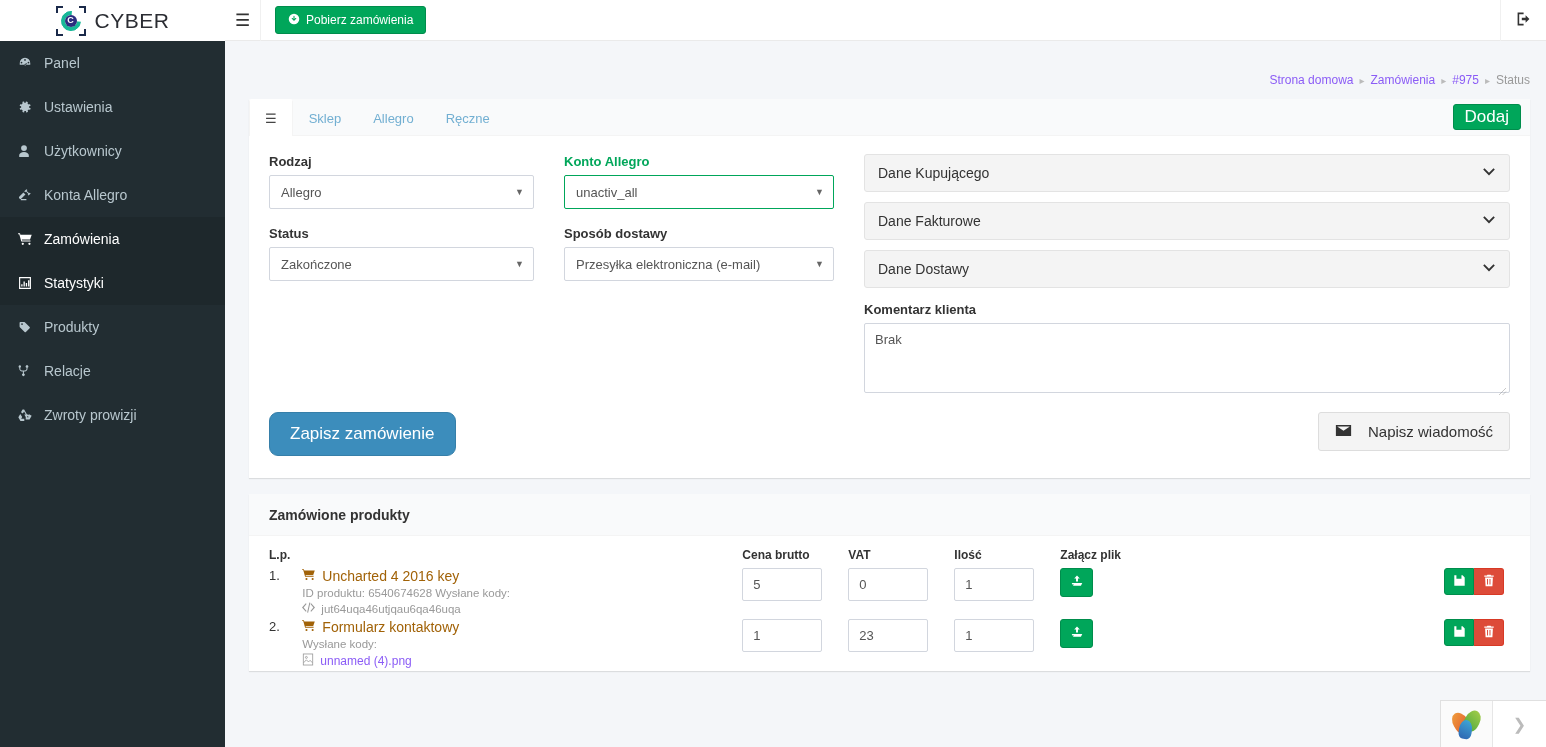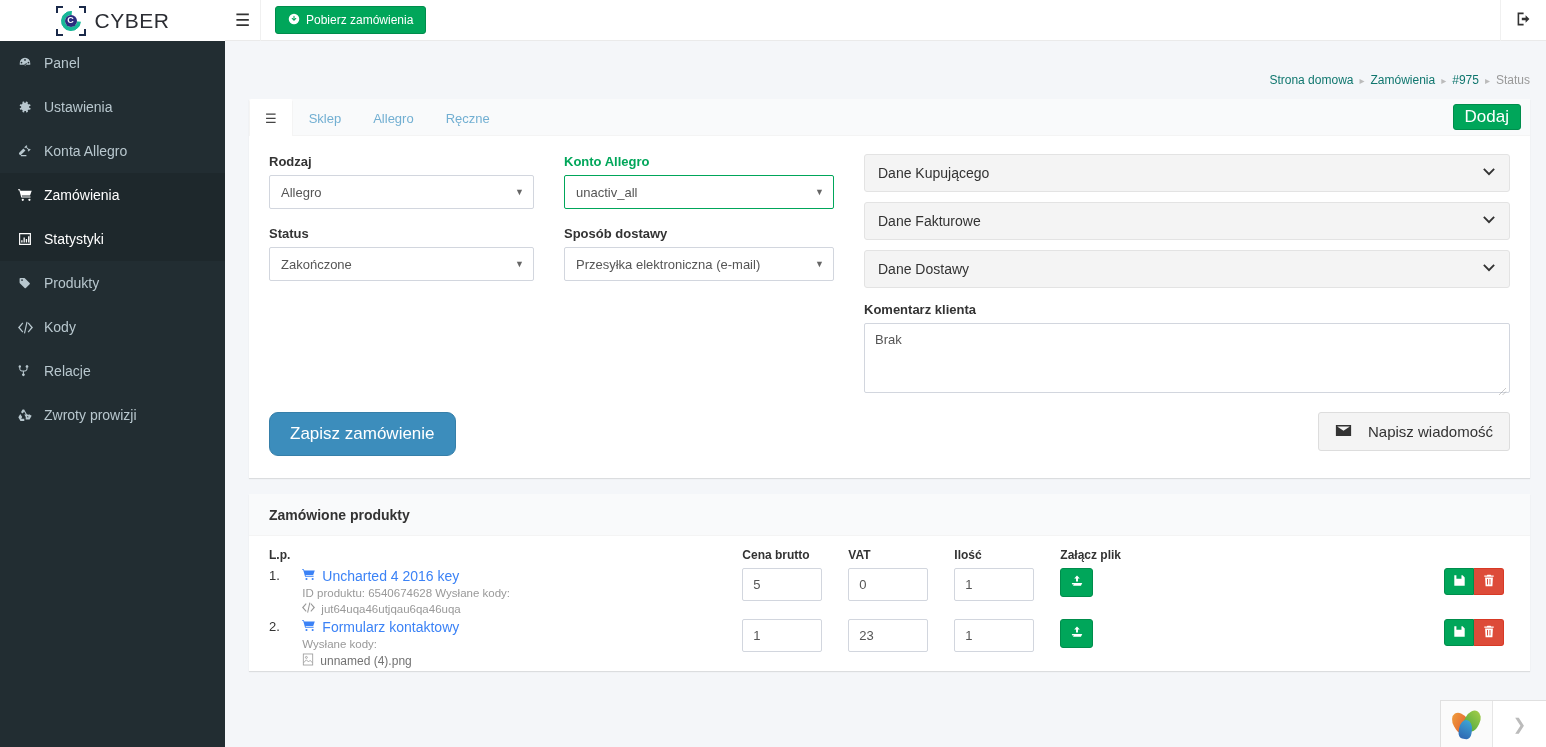--- a/index.html
+++ b/index.html
@@ -84,21 +84,21 @@
   .logout-btn {
     width:45px; height:41px; display:flex; align-items:center; justify-content:center;
     cursor:pointer; color:#333; font-size:15px;
   }
 
   
   .content { position:absolute; left:225px; top:41px; width:1321px; height:706px; }
   .page-head { padding:16px 16px 0 24px; display:flex; align-items:flex-start; }
   .page-title { font-size:24px; font-weight:normal; color:#333; margin:0; line-height:32px; }
   .breadcrumb { margin-left:auto; font-size:12px; color:#444; padding-top:16px; display:flex; gap:6px; align-items:center; }
-  .breadcrumb a { color:#0f766e; text-decoration:none; }
+  .breadcrumb a { color:#8b5cf6; text-decoration:none; }
   .breadcrumb .sep { color:#bbb; font-size:10px; }
   .breadcrumb .current { color:#999; }
 
   
   .box-wrap { margin:12px 16px 0 24px; }
   .nav-tabs-custom { background:#fff; box-shadow:0 1px 1px rgba(0,0,0,.1); }
   .tabs-header {
     display:flex; align-items:center;
     background:#f9fafb; border-bottom:1px solid #f4f4f4;
     height:37px; padding-left:0;
@@ -183,25 +183,25 @@
     font-size:12px; font-weight:bold; color:#333; text-align:left;
     padding:12px 6px 4px 6px; vertical-align:bottom;
   }
   .prod-table td { padding:2px 6px; vertical-align:top; font-size:13px; }
   .c-idx { width:36px; padding-left:20px !important; }
   .c-name { width:440px; }
   .c-price, .c-vat, .c-qty { width:106px; }
   .c-file { width:120px; }
   .c-act { text-align:right; padding-right:26px !important; }
 
-  .prod-link { color:#3b82f6; text-decoration:none; font-size:14px; display:inline-flex; align-items:center; gap:6px; }
+  .prod-link { color:#a16207; text-decoration:none; font-size:14px; display:inline-flex; align-items:center; gap:6px; }
   .prod-meta { color:#999; font-size:11.5px; padding-top:3px; }
   .prod-code { color:#999; font-size:11.5px; padding-top:3px; display:flex; align-items:center; gap:6px; }
   .prod-file { color:#3c8dbc; font-size:12px; padding-top:3px; display:flex; align-items:center; gap:6px; }
-  .prod-file a, .prod-code a { color:#737373; text-decoration:none;text-align:right; }
+  .prod-file a, .prod-code a { color:#8b5cf6; text-decoration:none;text-align:right; }
 
   .inp {
     width:80px; height:33px; border:1px solid #d2d6de; background:#fff;
     padding:0 10px; font-size:13px; color:#555; border-radius:2px;
     font-family:"Liberation Sans", sans-serif;
   }
   .btn-upload {
     width:33px; height:29px; background:#00a65a; border:1px solid #008d4c;
     border-radius:3px; color:#fff; display:flex; align-items:center; justify-content:center;
     cursor:pointer;
@@ -268,20 +268,28 @@
 
       <div class="nav-item">
         <span class="ico">
           <svg width="14" height="14" viewBox="0 0 16 16" fill="currentColor">
               <path d="M8 5.2A2.8 2.8 0 1010.8 8 2.8 2.8 0 008 5.2zm0 4.4A1.6 1.6 0 119.6 8 1.6 1.6 0 018 9.6zM14 9.1l-1.3-.2a4.8 4.8 0 000-1.8l1.3-.2a.4.4 0 00.3-.5l-.4-1.3a.4.4 0 00-.5-.3l-1.2.4a4.9 4.9 0 00-1.3-1.3l.4-1.2a.4.4 0 00-.3-.5L9.4 1.7a.4.4 0 00-.5.3L8.7 3.3a4.8 4.8 0 00-1.4 0L7.1 2a.4.4 0 00-.5-.3l-1.3.4a.4.4 0 00-.3.5l.4 1.2A4.9 4.9 0 004.1 5.2l-1.2-.4a.4.4 0 00-.5.3L2 6.4a.4.4 0 00.3.5l1.3.2a4.8 4.8 0 000 1.8L2.3 9.1a.4.4 0 00-.3.5l.4 1.3a.4.4 0 00.5.3l1.2-.4a4.9 4.9 0 001.3 1.3l-.4 1.2a.4.4 0 00.3.5l1.3.4a.4.4 0 00.5-.3l.2-1.3a4.8 4.8 0 001.8 0l.2 1.3a.4.4 0 00.5.3l1.3-.4a.4.4 0 00.3-.5l-.4-1.2a4.9 4.9 0 001.3-1.3l1.2.4a.4.4 0 00.5-.3l.4-1.3a.4.4 0 00-.3-.5z"></path>
             </svg>
         </span>
         <span>Ustawienia</span>
       </div>
 
+      <div class="nav-item">
+        <span class="ico">
+          <svg width="12" height="14" viewBox="0 0 14 16" fill="currentColor">
+              <path d="M7 8a3.4 3.4 0 100-6.8A3.4 3.4 0 007 8zm0 1.2c-3 0-5.6 1.6-5.6 3.6V15h11.2v-2.2c0-2-2.6-3.6-5.6-3.6z"></path>
+            </svg>
+        </span>
+        <span>Użytkownicy</span>
+      </div>
 
       <div class="nav-item">
         <span class="ico">
           <svg width="14" height="14" viewBox="0 0 16 16" fill="currentColor">
               <path d="M9.6 1.4L7.2 3.8l1 1 .9-.8 2.8 2.8-.8.9 1 1 2.4-2.4-1-1-.8.8-2.8-2.8.8-.9-1.1-1zM6.2 5.1L1.6 9.7a1.6 1.6 0 002.3 2.3l4.6-4.6-2.3-2.3zM9.6 12.6H3.2V14h6.4v-1.4z"></path>
             </svg>
         </span>
         <span>Konta Allegro</span>
       </div>
 
@@ -305,28 +313,20 @@
 
       <div class="nav-item">
         <span class="ico">
           <svg width="14" height="14" viewBox="0 0 16 16" fill="currentColor">
               <path d="M7.1 2.2H2.8a1 1 0 00-1 1v4.3c0 .3.1.5.3.7l5.5 5.5a1 1 0 001.4 0l4.3-4.3a1 1 0 000-1.4L7.8 2.5a1 1 0 00-.7-.3zM4.6 5.6a1 1 0 110-2 1 1 0 010 2z"></path>
             </svg>
         </span>
         <span>Produkty</span>
       </div>
 
-      <div class="nav-item">
-        <span class="ico">
-          <svg width="15" height="13" viewBox="0 0 17 14" fill="currentColor">
-              <path d="M5 1.3L0 7l5 5.7 1-1L2.1 7 6 2.3 5 1.3zm7 0l-1 1L14.9 7 11 11.7l1 1L17 7l-5-5.7zM9.6.6l-2.9 13 1.3.3 2.9-13L9.6.6z"></path>
-            </svg>
-        </span>
-        <span>Kody</span>
-      </div>
 
       <div class="nav-item">
         <span class="ico">
           <svg width="12" height="14" viewBox="0 0 14 16" fill="currentColor">
               <path d="M2.2 1.2a1.6 1.6 0 00-.7 3v1.3c0 1.7 1.4 3.1 3.1 3.1h1.1v2.2a1.6 1.6 0 101.2 0V8.6h1.1c1.7 0 3.1-1.4 3.1-3.1V4.2a1.6 1.6 0 10-1.2 0v1.3c0 1-.8 1.9-1.9 1.9H4.6c-1 0-1.9-.8-1.9-1.9V4.2a1.6 1.6 0 00-.5-3z"></path>
             </svg>
         </span>
         <span>Relacje</span>
       </div>
 

